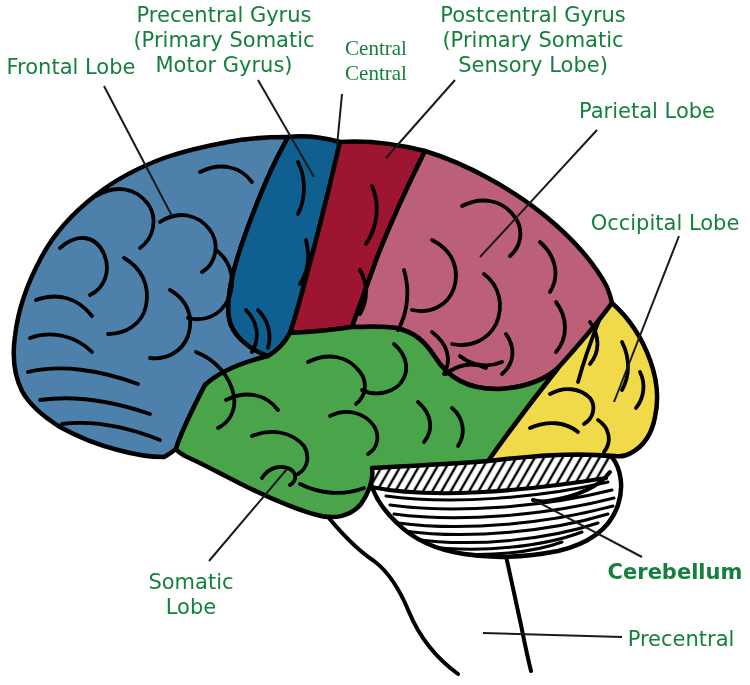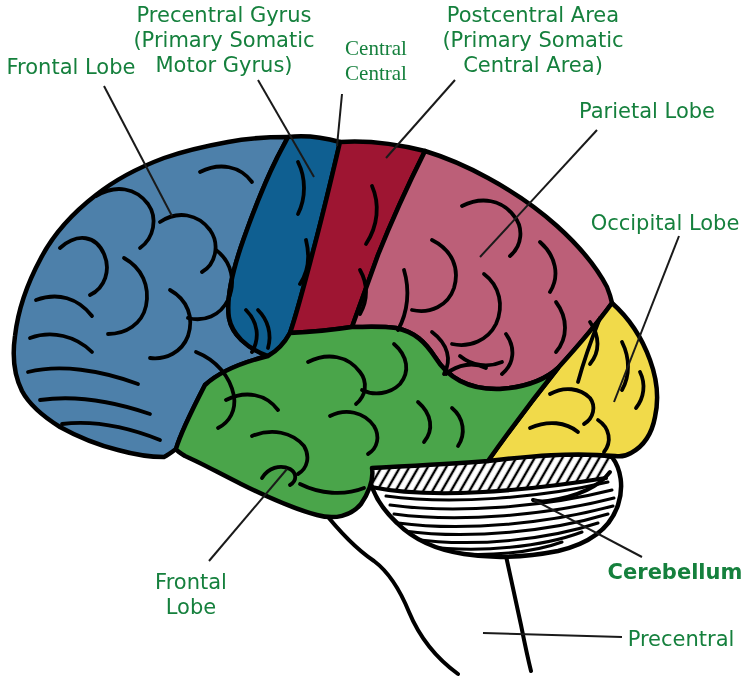--- a/index.html
+++ b/index.html
@@ -145,32 +145,32 @@
   <div class="label" style="left:224px;top:40px;">
     <span>Precentral Gyrus</span>
     <span>(Primary Somatic</span>
     <span>Motor Gyrus)</span>
   </div>
   <div class="label" style="left:376px;top:61px;font-family:Liberation Serif, serif;">
     <span>Central</span>
     <span>Central</span>
   </div>
   <div class="label" style="left:533px;top:40px;">
-    <span>Postcentral Area</span>
+    <span>Postcentral Gyrus</span>
     <span>(Primary Somatic</span>
-    <span>Central Area)</span>
+    <span>Sensory Lobe)</span>
   </div>
   <div class="label" style="left:647px;top:111px;">
     <span>Parietal Lobe</span>
   </div>
   <div class="label" style="left:665px;top:223px;">
     <span>Occipital Lobe</span>
   </div>
   <div class="label" style="left:191px;top:595px;">
-    <span>Frontal</span>
+    <span>Somatic</span>
     <span>Lobe</span>
   </div>
   <div class="label" style="left:675px;top:572px;font-weight:bold;">
     <span>Cerebellum</span>
   </div>
   <div class="label" style="left:681px;top:639px;">
     <span>Precentral</span>
   </div>
 
 </div>

